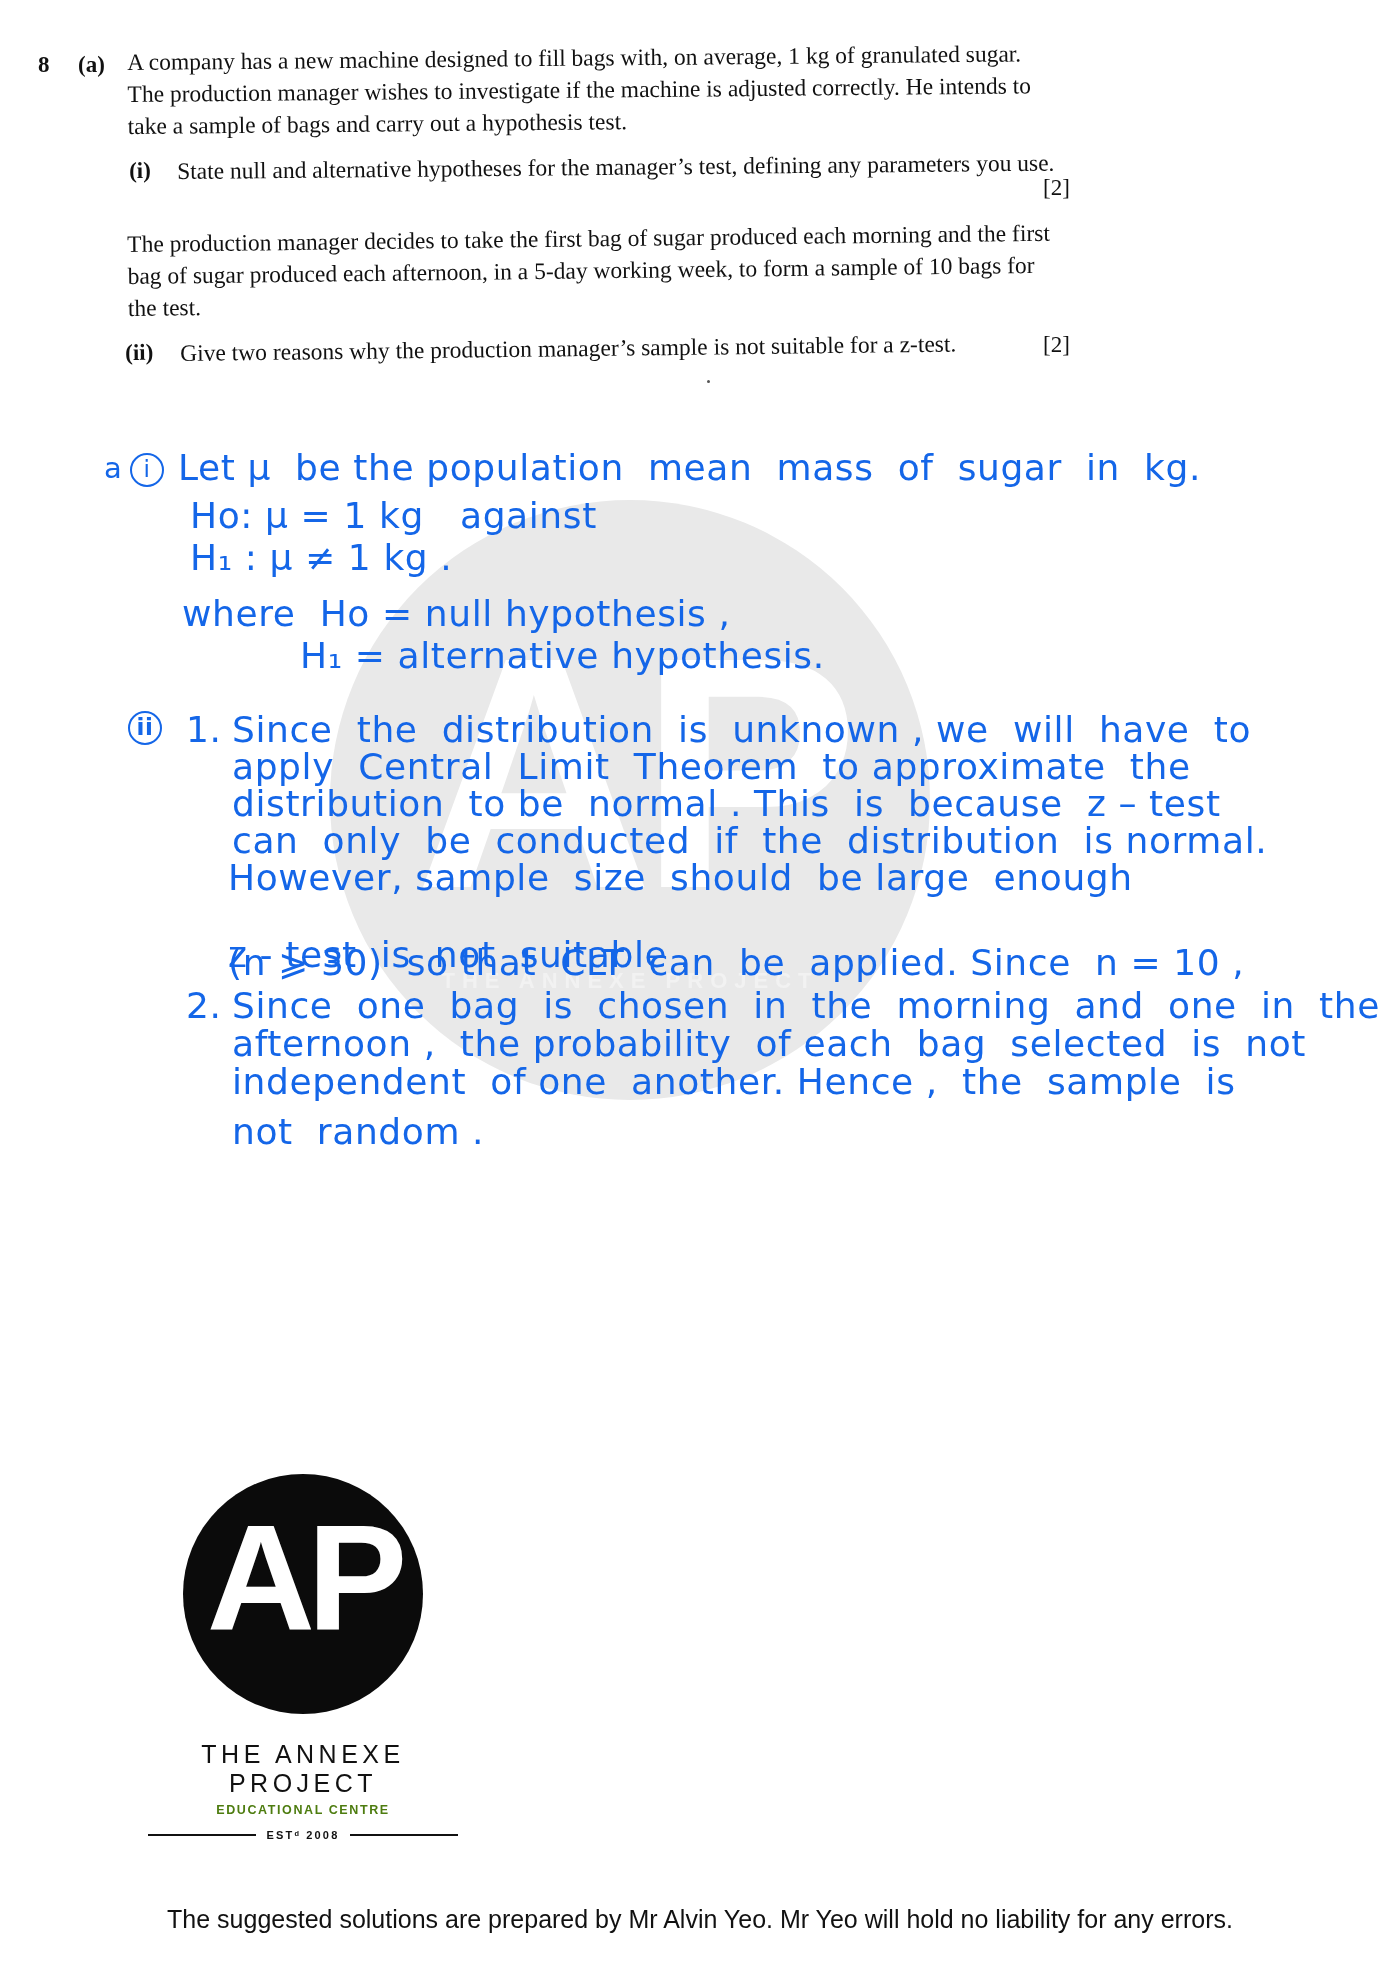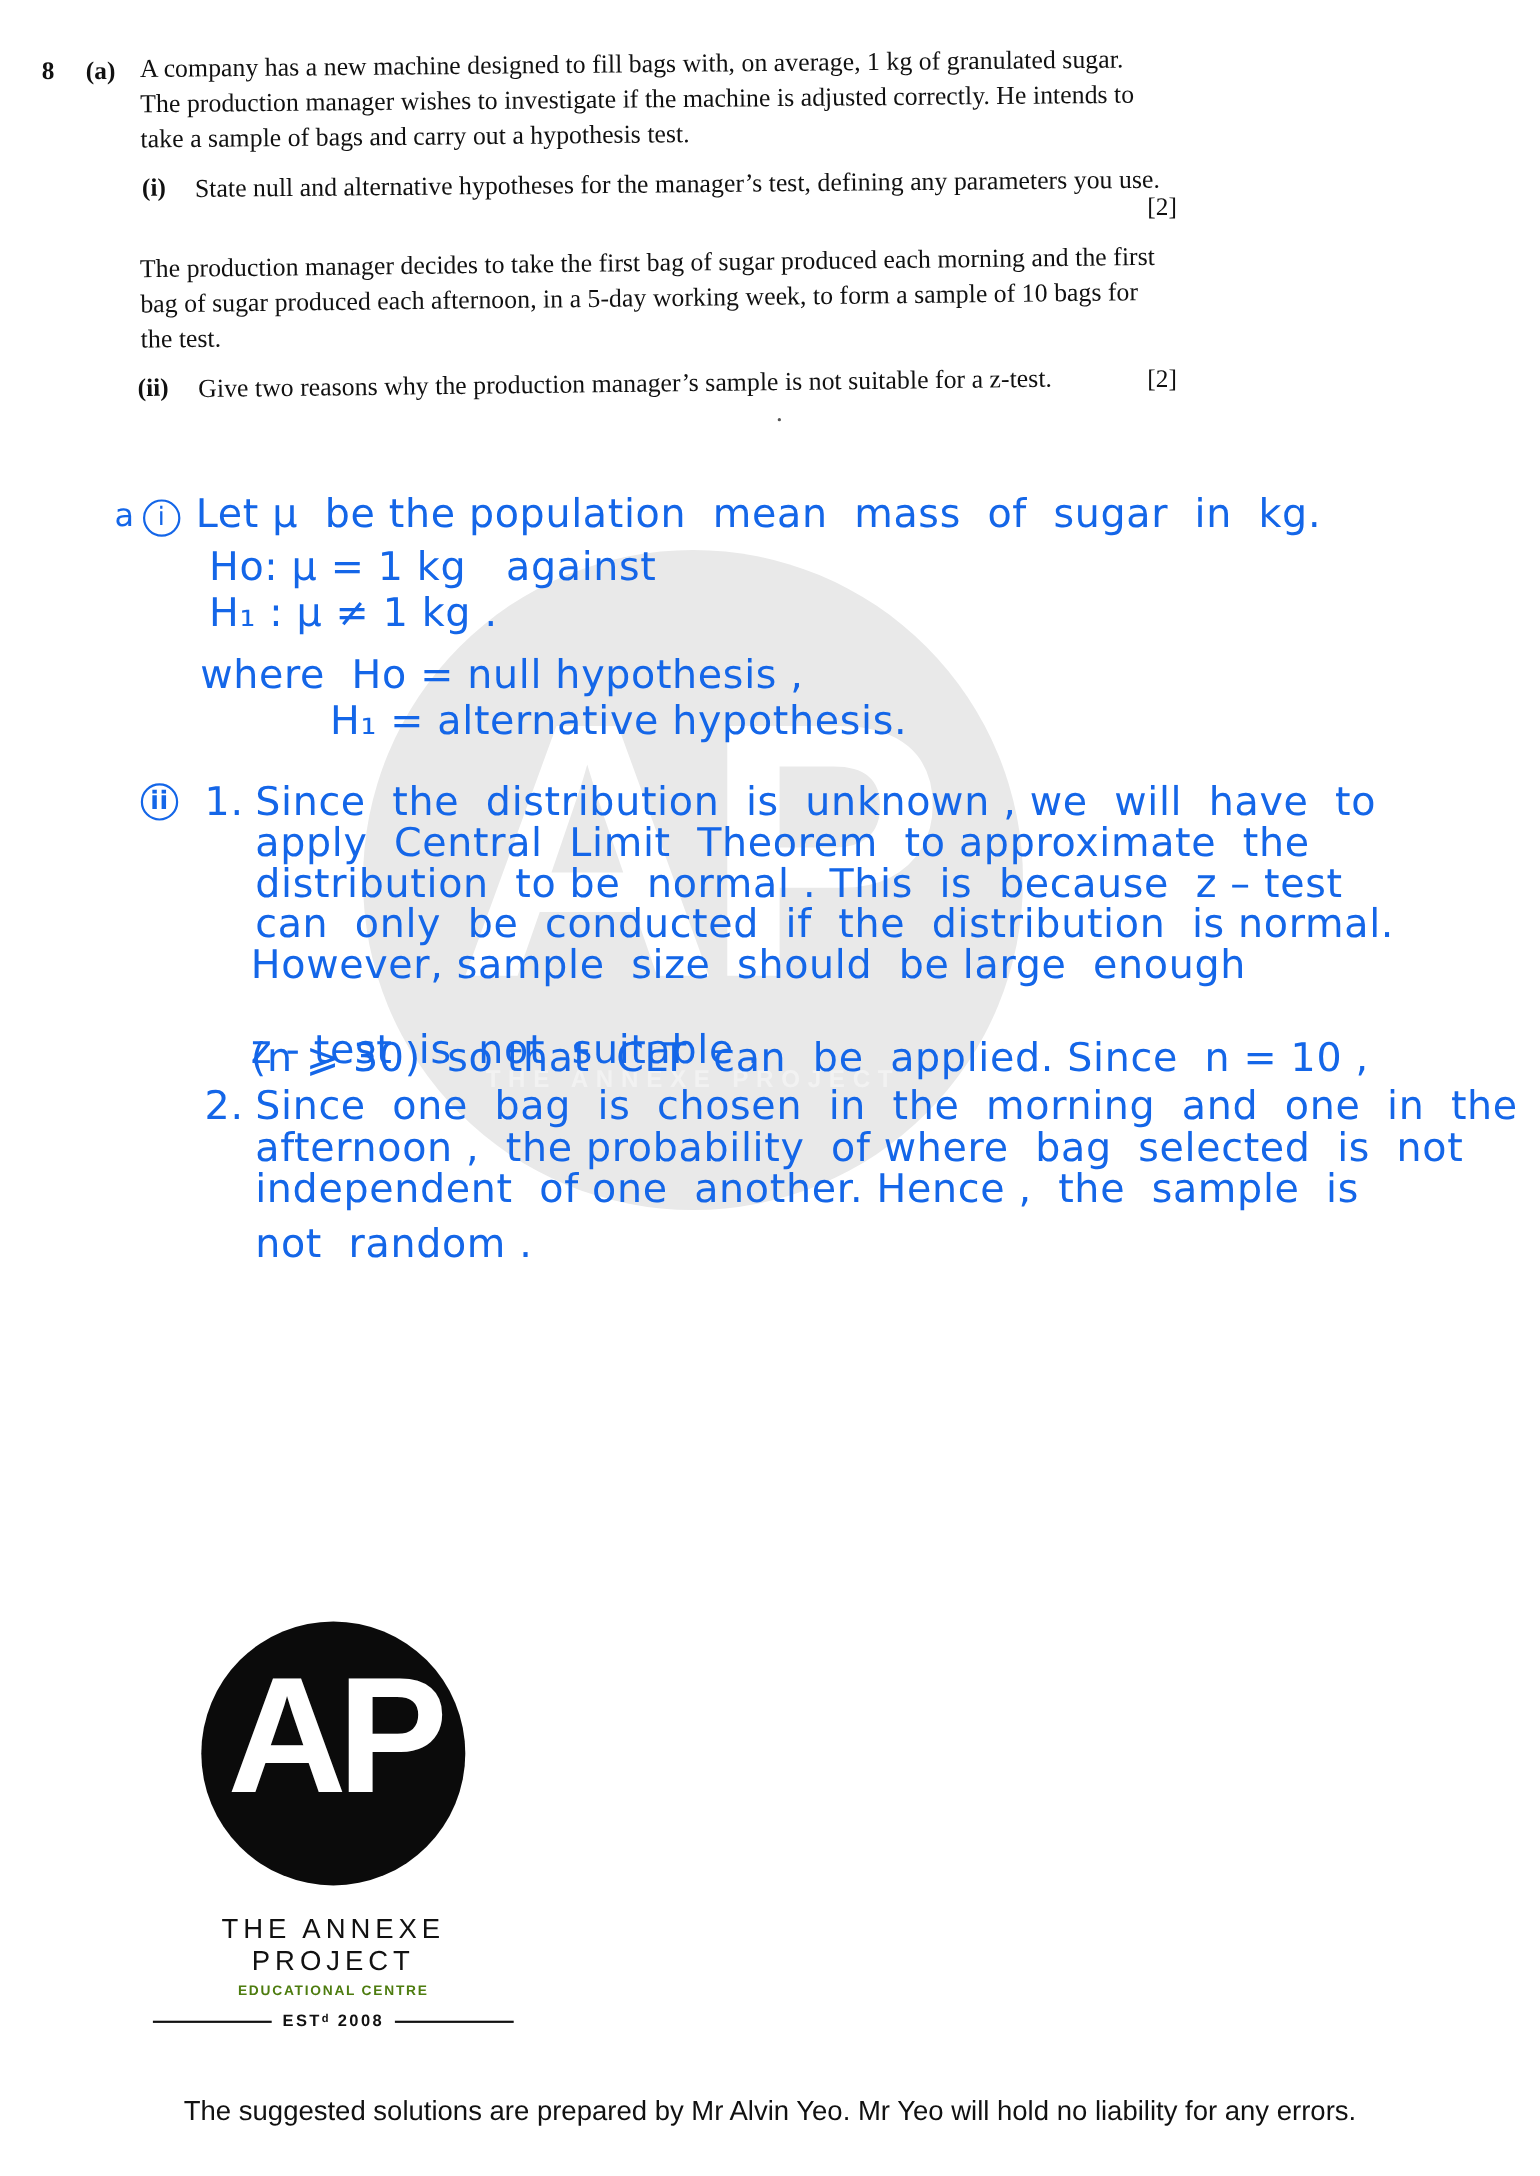--- a/index.html
+++ b/index.html
@@ -180,21 +180,21 @@
     justify-content: center;
     gap: 10px;
   }
   .logo-est .rule {
     height: 2px;
     width: 108px;
     background: #111;
   }
   .logo-est .est-text {
     font-family: "Liberation Sans", sans-serif;
-    font-size: 15px;
+    font-size: 11px;
     font-weight: 600;
     letter-spacing: 2.2px;
     color: #111;
     white-space: nowrap;
   }
 
   .footer-note {
     position: absolute;
     left: 0;
     top: 1905px;
@@ -265,21 +265,21 @@
   <div class="hw hw-big" style="left:232px; top:708px;">Since  the  distribution  is  unknown , we  will  have  to</div>
   <div class="hw hw-big" style="left:232px; top:745px;">apply  Central  Limit  Theorem  to approximate  the</div>
   <div class="hw hw-big" style="left:232px; top:782px;">distribution  to be  normal . This  is  because  z – test</div>
   <div class="hw hw-big" style="left:232px; top:819px;">can  only  be  conducted  if  the  distribution  is normal.</div>
   <div class="hw hw-big" style="left:228px; top:856px;">However, sample  size  should  be large  enough</div>
   <div class="hw hw-big" style="left:228px; top:941px;">(n ⩾ 30)  so that  CLT  can  be  applied. Since  n = 10 ,</div>
   <div class="hw hw-big" style="left:228px; top:933px;">z - test  is  not  suitable .</div>
 
   <div class="hw hw-big" style="left:186px; top:984px;">2.</div>
   <div class="hw hw-big" style="left:232px; top:984px;">Since  one  bag  is  chosen  in  the  morning  and  one  in  the</div>
-  <div class="hw hw-big" style="left:232px; top:1022px;">afternoon ,  the probability  of where  bag  selected  is  not</div>
+  <div class="hw hw-big" style="left:232px; top:1022px;">afternoon ,  the probability  of each  bag  selected  is  not</div>
   <div class="hw hw-big" style="left:232px; top:1060px;">independent  of one  another. Hence ,  the  sample  is</div>
   <div class="hw hw-big" style="left:232px; top:1098px;margin-top:12px;">not  random .</div>
 
   <div class="logo-wrap">
     <div class="logo-circle">
       <div class="logo-ap">AP</div>
     </div>
     <div class="logo-name">THE ANNEXE PROJECT</div>
     <div class="logo-tag">EDUCATIONAL CENTRE</div>
     <div class="logo-est">

